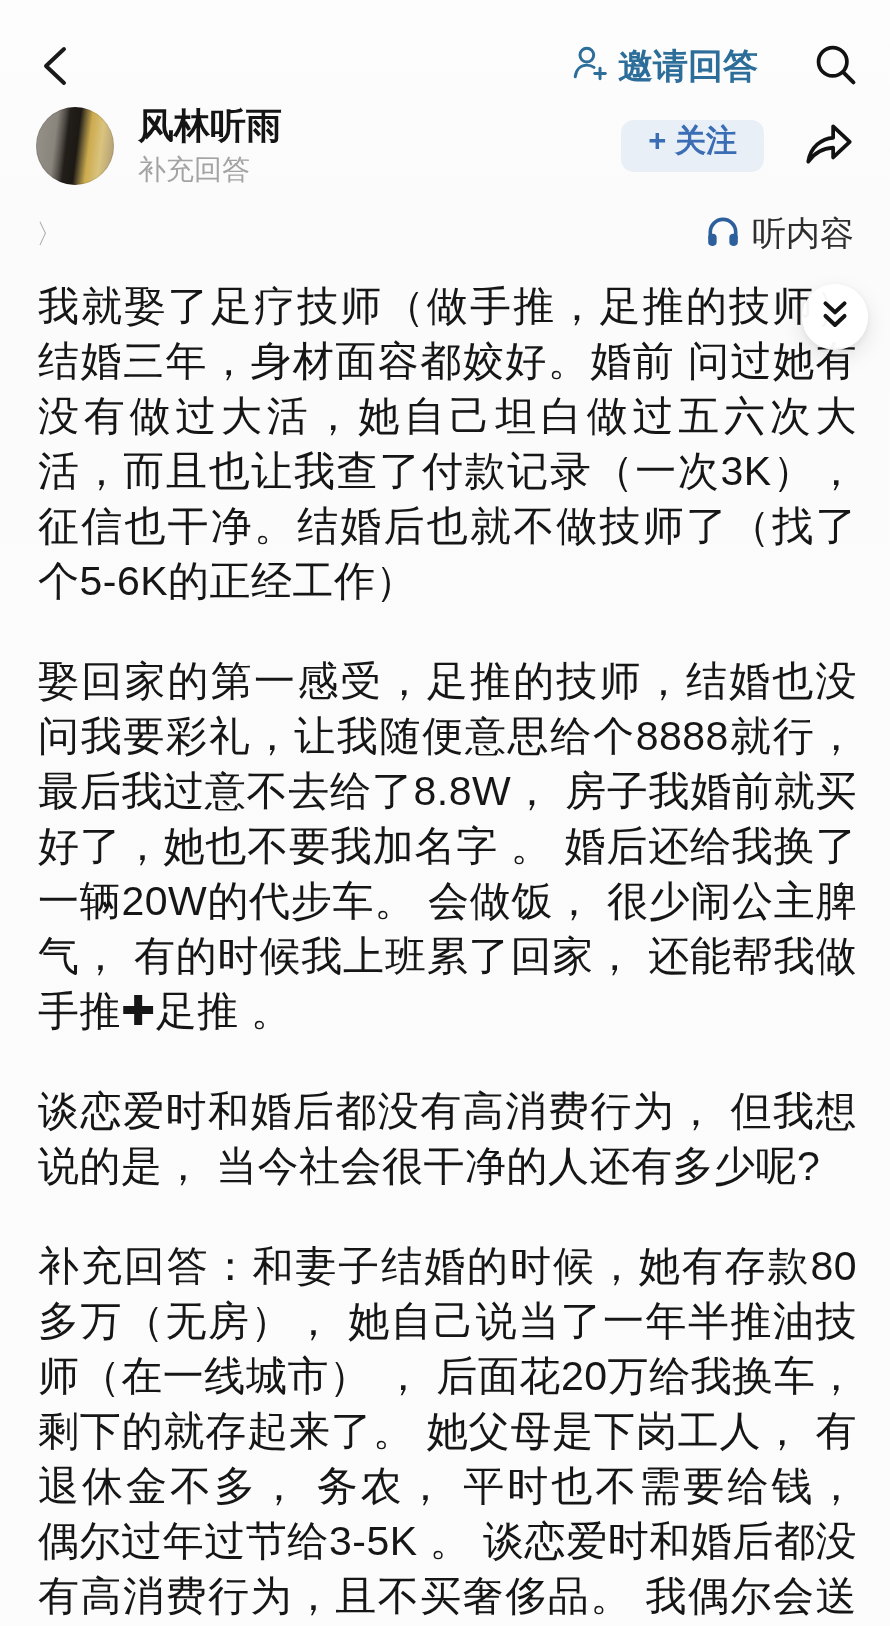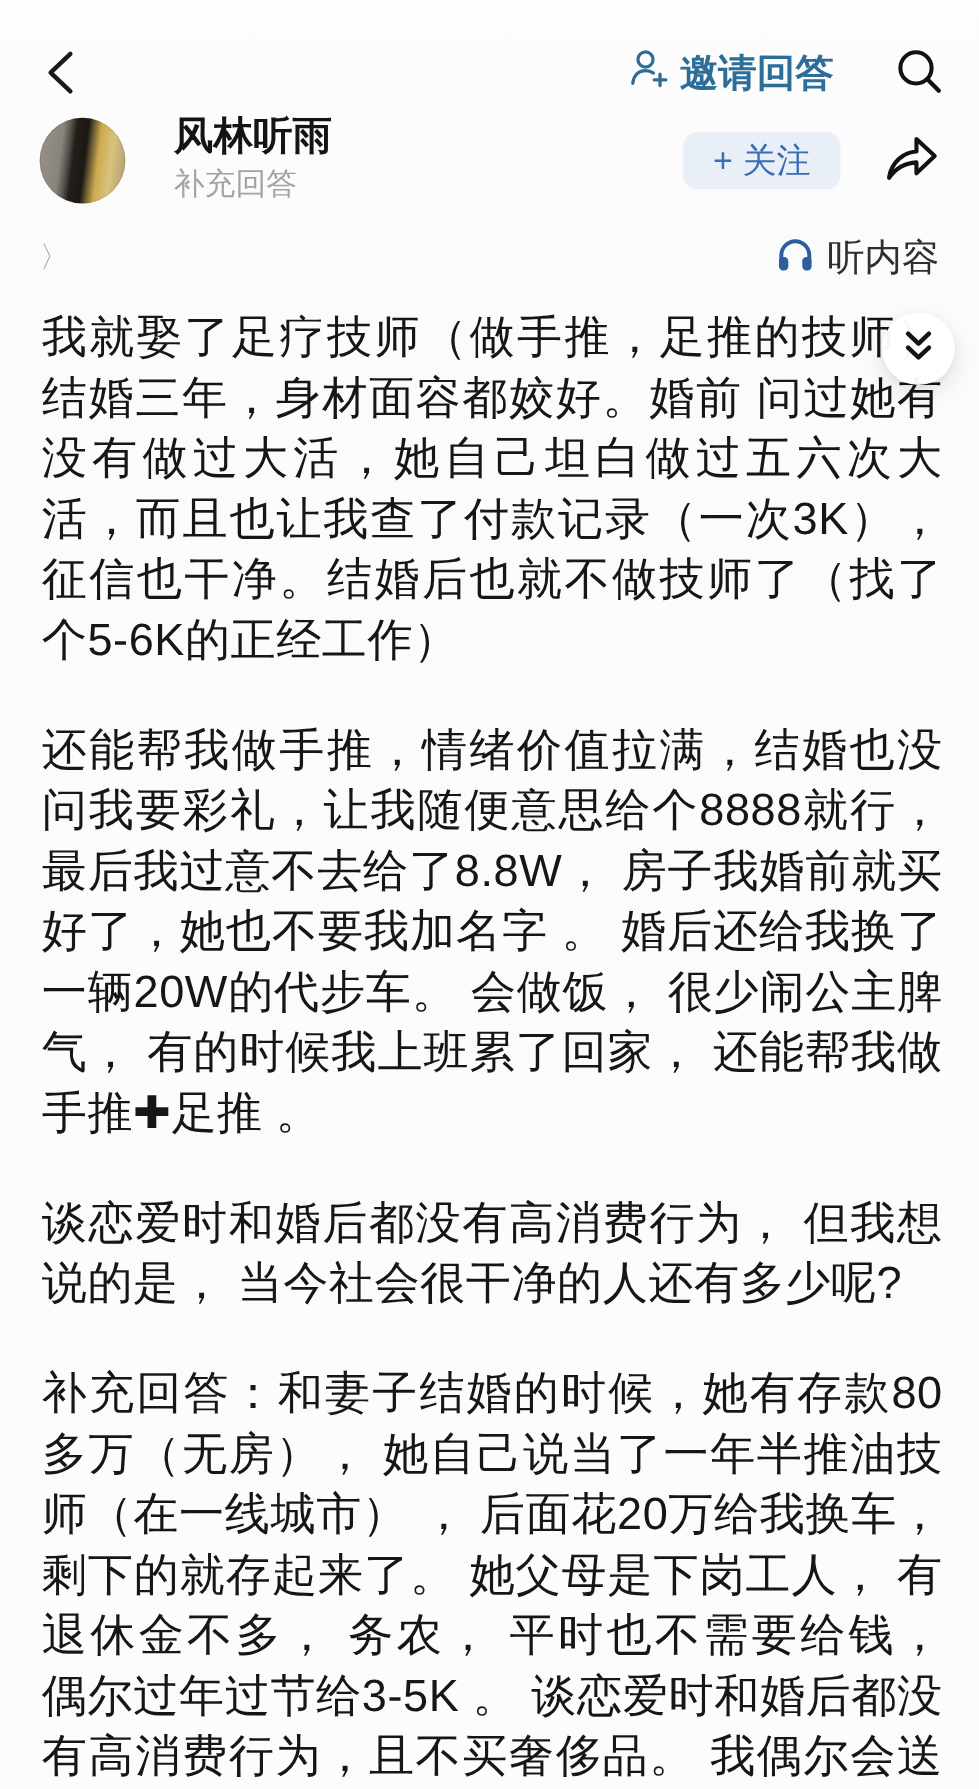--- a/index.html
+++ b/index.html
@@ -17,26 +17,26 @@
            font-family:"Liberation Sans","DejaVu Sans",sans-serif;}
   .search-btn{margin-left:28px;}
 
   
   .author-row{display:flex;align-items:center;margin-top:14px;padding:0 32px 0 36px;}
   .avatar{width:78px;height:78px;border-radius:50%;flex:0 0 auto;
           background:
             linear-gradient(97deg,#97928a 0%,#8a857c 26%,#55504a 34%,#221f1b 40%,
                             #1c1915 52%,#6b5c33 58%,#cdab4e 66%,#d9c37e 80%,#a99674 100%);
           box-shadow:inset 0 0 0 1px rgba(0,0,0,0.08);}
-  .author-names{margin-left:44px;display:flex;flex-direction:column;font-family:Liberation Mono, monospace;}
+  .author-names{margin-left:24px;display:flex;flex-direction:column;}
   .author-name{font-size:36px;font-weight:700;color:#141414;line-height:1.1;}
   .author-bio{font-size:28px;color:#a3a3a3;margin-top:9px;line-height:1.1;}
   .follow-btn{margin-left:auto;height:52px;padding:0 27px;background:#e9eff7;border:none;
-              border-radius:13px;color:#3a6db4;font-size:31px;font-weight:400;cursor:pointer;
-              display:flex;align-items:center;font-family:"Liberation Sans","DejaVu Sans",sans-serif;}
+              border-radius:13px;color:#3a6db4;font-size:31px;font-weight:700;cursor:pointer;
+              display:flex;font-family:"Liberation Sans","DejaVu Sans",sans-serif;}
   .share-btn{margin-left:36px;}
 
   
   .meta-row{display:flex;align-items:center;margin-top:26px;padding:0 36px;font-size:30px;}
   .upvotes{display:flex;align-items:center;gap:16px;color:#a2a2a2;background:none;border:none;
            padding:0;font-size:30px;cursor:pointer;
            font-family:"Liberation Sans","DejaVu Sans",sans-serif;}
   .upvotes .chev{font-size:27px;color:#ababab;}
   .listen-btn{margin-left:auto;display:flex;align-items:center;gap:11px;background:none;border:none;
               padding:0;color:#2e2e2e;font-size:34px;cursor:pointer;
@@ -122,21 +122,21 @@
           <rect x="3" y="19.5" width="8" height="11.5" rx="3.6" fill="#2c5f9b"></rect>
           <rect x="23" y="19.5" width="8" height="11.5" rx="3.6" fill="#2c5f9b"></rect>
         </svg>
       </span>
       <span>听内容</span>
     </button>
   </section>
 
   <main class="answer-body">
     <p>我就娶了足疗技师（做手推，足推的技师）结婚三年，身材面容都姣好。婚前 问过她有没有做过大活，她自己坦白做过五六次大活，而且也让我查了付款记录（一次3K）， 征信也干净。结婚后也就不做技师了（找了个5-6K的正经工作）</p>
-    <p>还能帮我做手推，情绪价值拉满，结婚也没问我要彩礼，让我随便意思给个8888就行，最后我过意不去给了8.8W， 房子我婚前就买好了，她也不要我加名字 。 婚后还给我换了一辆20W的代步车。 会做饭， 很少闹公主脾气， 有的时候我上班累了回家， 还能帮我做手推✚足推 。</p>
+    <p>娶回家的第一感受，足推的技师，结婚也没问我要彩礼，让我随便意思给个8888就行，最后我过意不去给了8.8W， 房子我婚前就买好了，她也不要我加名字 。 婚后还给我换了一辆20W的代步车。 会做饭， 很少闹公主脾气， 有的时候我上班累了回家， 还能帮我做手推✚足推 。</p>
     <p>谈恋爱时和婚后都没有高消费行为， 但我想说的是， 当今社会很干净的人还有多少呢?</p>
     <p>补充回答：和妻子结婚的时候，她有存款80多万（无房）， 她自己说当了一年半推油技师（在一线城市） ， 后面花20万给我换车，剩下的就存起来了。 她父母是下岗工人， 有退休金不多， 务农， 平时也不需要给钱， 偶尔过年过节给3-5K 。 谈恋爱时和婚后都没有高消费行为，且不买奢侈品。 我偶尔会送些金饰给她。</p>
   </main>
 
   <button class="collapse-fab">
     <span>
       <svg width="38" height="38" viewBox="0 0 36 36">
         <polyline points="9,6 18,14.5 27,6" fill="none" stroke="#141414" stroke-width="3.8" stroke-linecap="round" stroke-linejoin="round"></polyline>
         <polyline points="9,18 18,26.5 27,18" fill="none" stroke="#141414" stroke-width="3.8" stroke-linecap="round" stroke-linejoin="round"></polyline>
       </svg>

